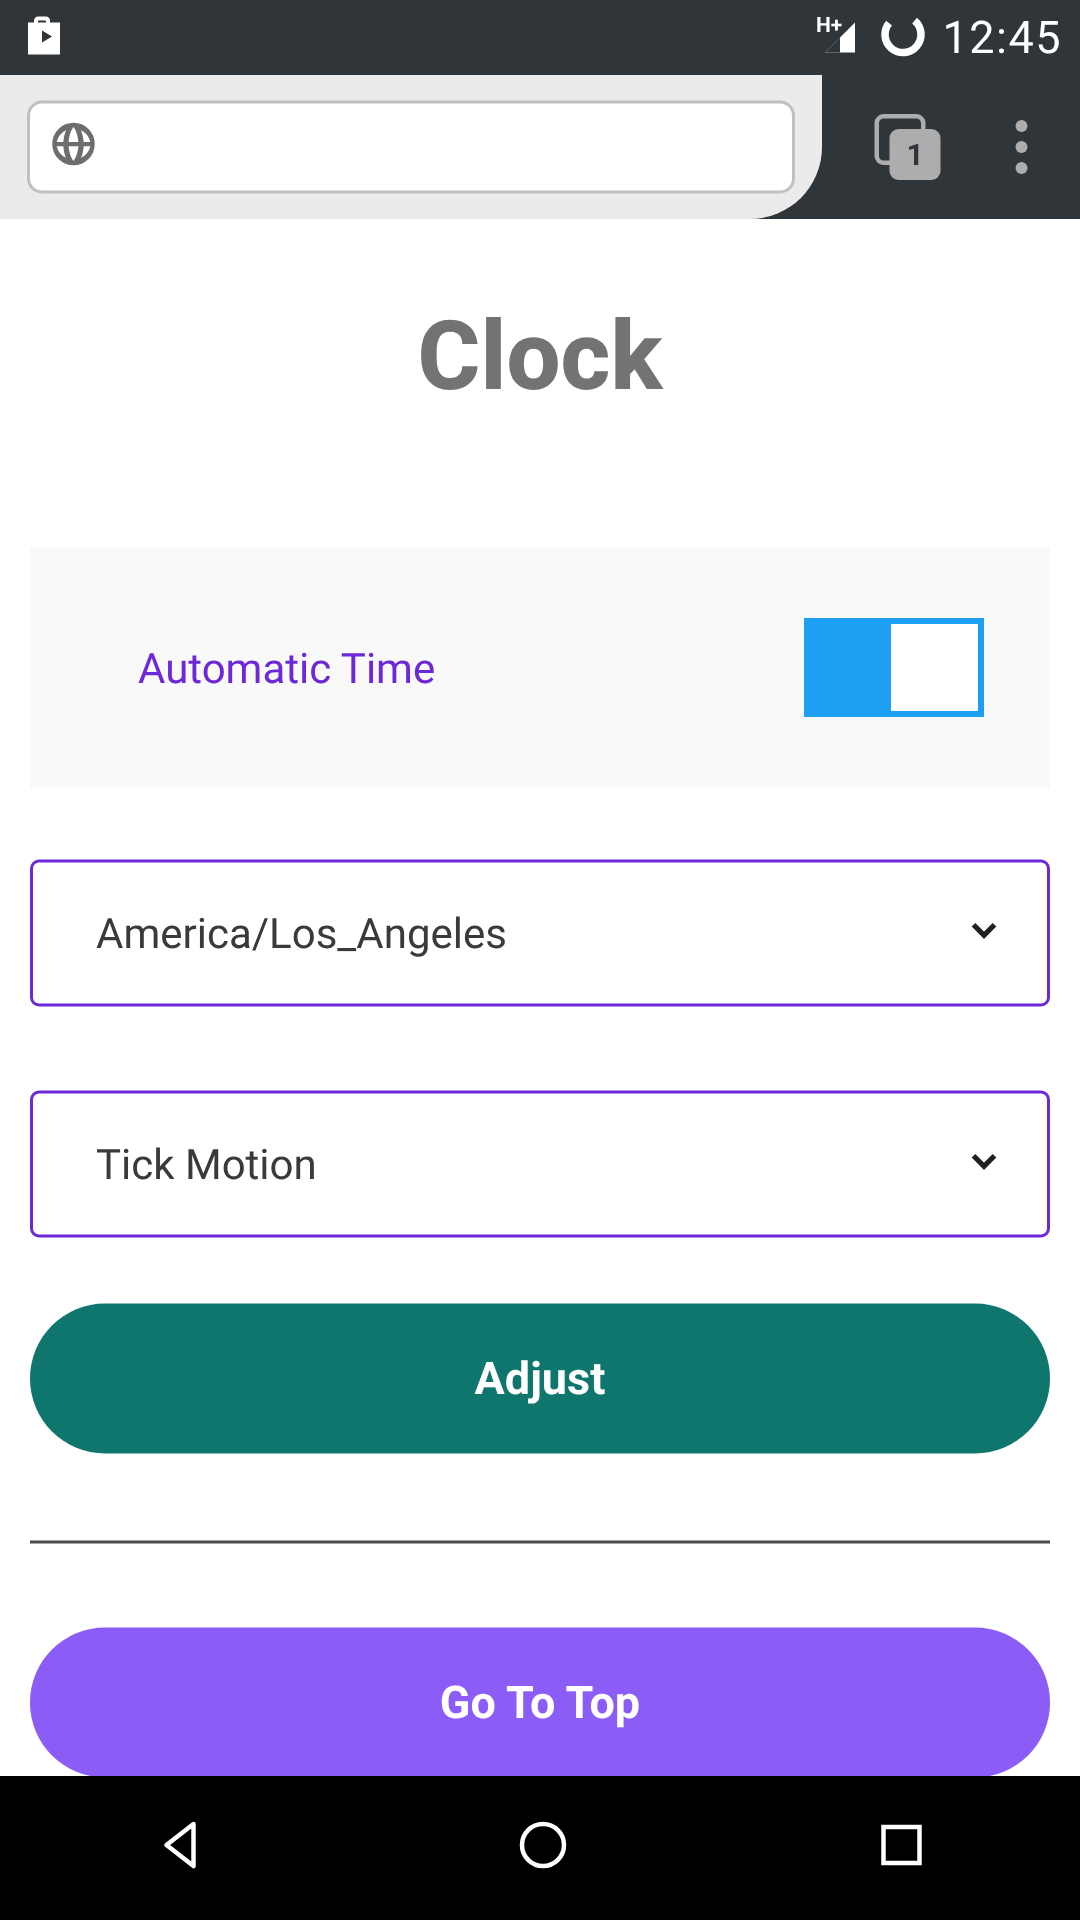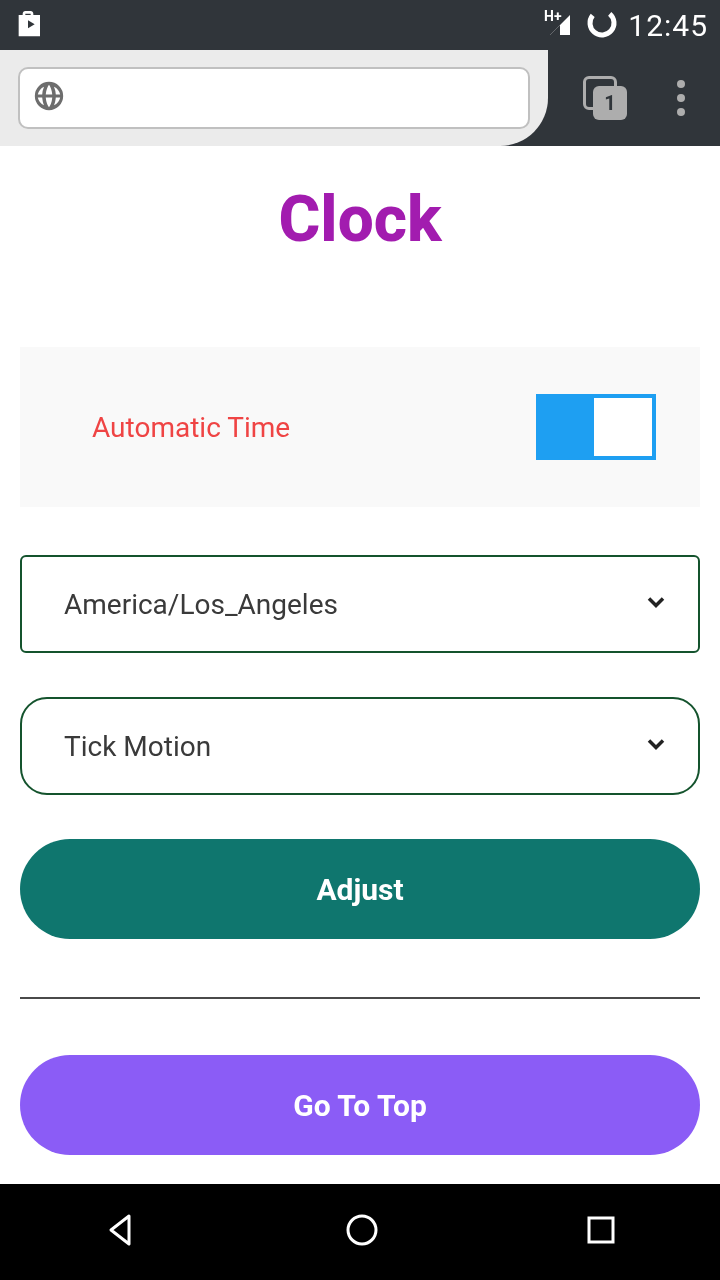--- a/index.html
+++ b/index.html
@@ -17,29 +17,29 @@
   .url-bar { flex: 1; height: 62px; background: #fff; border: 2px solid #c0c0c0; border-radius: 10px; display: flex; align-items: center; padding: 0 12px; }
   .chrome-right { flex: 1; display: flex; align-items: center; justify-content: space-around; padding: 0 10px; }
   .tab-badge { width: 44px; height: 44px; position: relative; }
   .tab-badge .back { position: absolute; top: 0; left: 0; width: 34px; height: 34px; border: 3px solid #adadad; border-radius: 6px; }
   .tab-badge .front { position: absolute; bottom: 0; right: 0; width: 34px; height: 34px; background: #adadad; border-radius: 6px; display: flex; align-items: center; justify-content: center; color: #30353a; font-size: 20px; font-weight: 700; }
   .menu-dots { display: flex; flex-direction: column; gap: 6px; }
   .menu-dots span { width: 8px; height: 8px; background: #adadad; border-radius: 50%; }
 
   
   .page { padding: 0 20px; }
-  .page-title { text-align: center; font-size: 64px; font-weight: 800; color: #a21caf; margin: 36px 0 90px; }
+  .page-title { text-align: center; font-size: 64px; font-weight: 800; color: #737373; margin: 54px 0 90px; }
 
   .setting-row { background: #f9f9f9; height: 160px; display: flex; align-items: center; padding: 0 44px 0 72px; }
-  .setting-label { font-size: 28px; color: #ef4444; }
+  .setting-label { font-size: 28px; color: #6d28d9; }
   .toggle { margin-left: auto; width: 120px; height: 66px; background: #1e9ff2; border: 4px solid #1e9ff2; position: relative; }
   .toggle .knob { position: absolute; right: 0; top: 0; width: 58px; height: 58px; background: #fff; }
 
-  .select-row { margin-top: 48px; height: 98px; border: 2px solid #14532d; border-radius: 6px; display: flex; align-items: center; padding: 0 28px 0 42px; }
-  .select-row + .select-row { margin-top: 44px; border-radius: 27px; }
+  .select-row { margin-top: 48px; height: 98px; border: 2px solid #6d28d9; border-radius: 6px; display: flex; align-items: center; padding: 0 28px 0 42px; }
+  .select-row + .select-row { margin-top: 56px; }
   .select-label { font-size: 28px; color: #3a3a3a; }
   .select-row .chev { margin-left: auto; }
 
   .btn { display: flex; align-items: center; justify-content: center; height: 100px; border-radius: 60px; font-size: 30px; font-weight: 700; color: #fff; }
   .btn-adjust { background: #0f766e; margin-top: 44px; }
   .btn-top { background: #8b5cf6; margin-top: 56px; }
 
   .divider { height: 2px; background: #4a4a4a; margin-top: 58px; }
 
   

